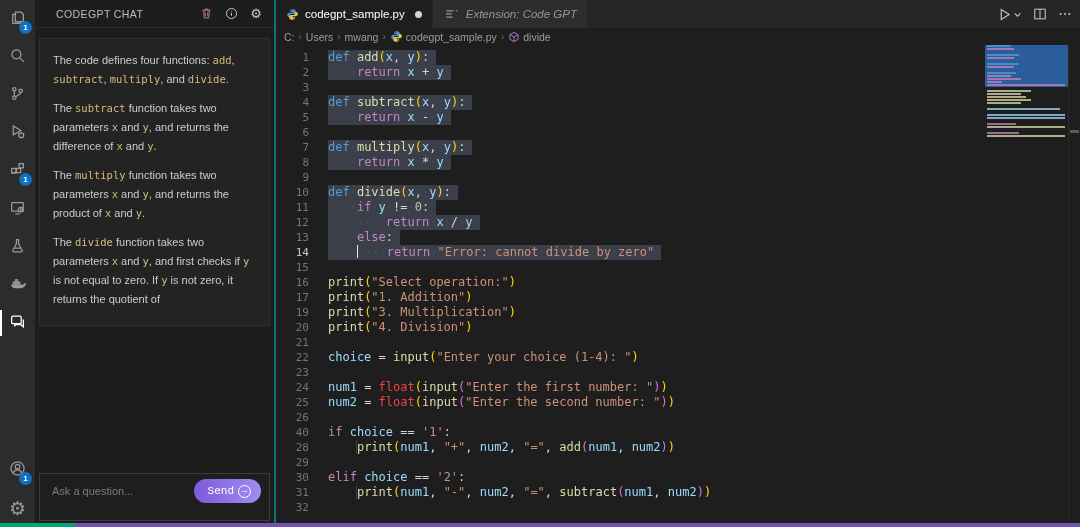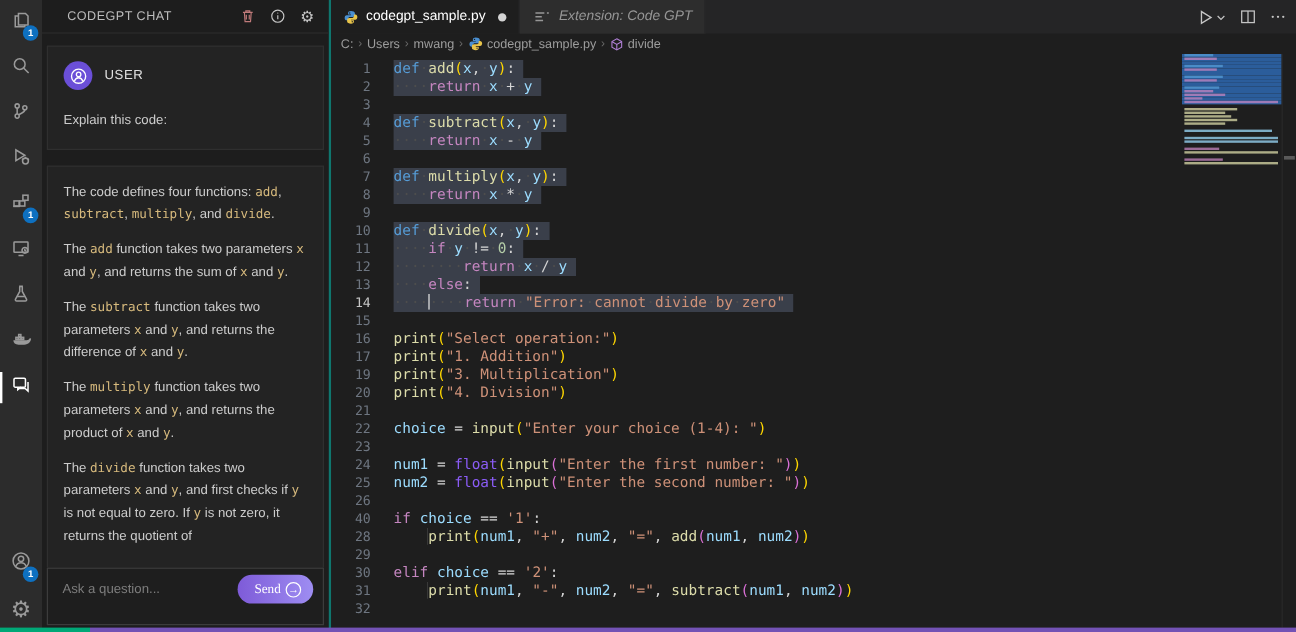--- a/index.html
+++ b/index.html
@@ -45,21 +45,21 @@
   .msg-para { margin-bottom:10px; }
   .msg-para:last-child { margin-bottom:2px; }
   .chat-code { font-family:"DejaVu Sans Mono", monospace; color:#d7ba7d; font-size:10.5px; }
 
   .ask-box { margin:0 4px 6px 4px; border:1px solid #3c3c3c; background:#1e1e1e;
     height:48px; display:flex; align-items:center; padding:0 8px 12px 12px; }
   .ask-placeholder { flex:1; font-size:11px; color:#7d7d7d; }
   .send-btn { height:24px; padding:0 10px 0 14px; border:none; border-radius:12px;
     background:linear-gradient(90deg,#7e5bd8,#9e8df2); color:#fff; font-size:11px;
     display:flex; align-items:center; gap:4px; cursor:pointer;
-    font-family:Liberation Serif, serif; }
+    font-family:Liberation Mono, monospace; }
   .send-circle { width:13px; height:13px; border:1px solid #fff; border-radius:50%;
     font-size:9px; line-height:11px; text-align:center; display:inline-block; }
 
   
   .editor-col { flex:1; display:flex; flex-direction:column; background:#1e1e1e; position:relative; }
   .tab-bar { height:28px; flex:0 0 28px; background:#252526; display:flex; align-items:stretch;
     position:relative; }
   .tab { display:flex; align-items:center; gap:6px; padding:0 10px; font-size:11.5px;
     color:#969696; background:#2d2d2d; border-right:1px solid #252526; cursor:pointer; }
   .tab.active { background:#1e1e1e; color:#ffffff; }
@@ -88,21 +88,21 @@
   .ws { color:#4d4d4d; }
   .cursor { display:inline-block; width:1px; height:13px; background:#e8e8e8;
     vertical-align:-2px; }
   .tok-d  { color:#569cd6; }
   .tok-k  { color:#c586c0; }
   .tok-f  { color:#dcdcaa; }
   .tok-v  { color:#9cdcfe; }
   .tok-s  { color:#ce9178; }
   .tok-n  { color:#b5cea8; }
   .tok-o  { color:#d4d4d4; }
-  .tok-t  { color:#8b5cf6; }
+  .tok-t  { color:#ef4444; }
   .tok-b1 { color:#ffd700; }
   .tok-b2 { color:#da70d6; }
   .tok-g  { box-shadow:inset -1px 0 0 #404040; }
 
   
   .minimap { position:absolute; top:45px; right:12px; width:83px; }
   .mm-line { height:2px; margin-bottom:1px; position:relative; }
   .mm-line.sel { background:#2b5d9b; margin-bottom:0; height:3px; }
   .mm-bar { height:2px; opacity:.75; position:absolute; top:0; left:2px; }
   .scrollbar-zone { position:absolute; top:45px; right:0; width:12px; bottom:4px;
@@ -219,38 +219,24 @@
               <circle cx="8" cy="8" r="6.2"></circle>
               <path d="M8 7v4"></path>
               <circle cx="8" cy="4.8" r="0.6" fill="#c5c5c5" stroke="none"></circle>
             </svg>
         </span>
         <span class="sb-ticon">⚙</span>
       </span>
     </div>
 
     <div class="sb-body">
-      <section class="msg-block">
-        <div class="msg-head">
-          <span class="avatar user">
-            <svg width="15" height="15" viewBox="0 0 16 16" fill="none" stroke="#ffffff" stroke-width="1.2">
-                <circle cx="8" cy="8" r="6.3"></circle>
-                <circle cx="8" cy="6.4" r="2"></circle>
-                <path d="M4.3 12.4c.7-2 2-3 3.7-3s3 1 3.7 3"></path>
-              </svg>
-          </span>
-          <span class="msg-role">USER</span>
-        </div>
-        <div class="msg-text">Explain this code:</div>
-      </section>
 
       <section class="msg-block">
         <div class="msg-text" id="bot-paragraphs">
             <div class="msg-para"><span>The code defines four functions: </span><span class="chat-code">add</span><span>, </span><span class="chat-code">subtract</span><span>, </span><span class="chat-code">multiply</span><span>, and </span><span class="chat-code">divide</span><span>.</span></div>
-            <div class="msg-para"><span>The </span><span class="chat-code">add</span><span> function takes two parameters </span><span class="chat-code">x</span><span> and </span><span class="chat-code">y</span><span>, and returns the sum of </span><span class="chat-code">x</span><span> and </span><span class="chat-code">y</span><span>.</span></div>
             <div class="msg-para"><span>The </span><span class="chat-code">subtract</span><span> function takes two parameters </span><span class="chat-code">x</span><span> and </span><span class="chat-code">y</span><span>, and returns the difference of </span><span class="chat-code">x</span><span> and </span><span class="chat-code">y</span><span>.</span></div>
             <div class="msg-para"><span>The </span><span class="chat-code">multiply</span><span> function takes two parameters </span><span class="chat-code">x</span><span> and </span><span class="chat-code">y</span><span>, and returns the product of </span><span class="chat-code">x</span><span> and </span><span class="chat-code">y</span><span>.</span></div>
             <div class="msg-para"><span>The </span><span class="chat-code">divide</span><span> function takes two parameters </span><span class="chat-code">x</span><span> and </span><span class="chat-code">y</span><span>, and first checks if </span><span class="chat-code">y</span><span> is not equal to zero. If </span><span class="chat-code">y</span><span> is not zero, it returns the quotient of </span></div>
           </div>
       </section>
     </div>
 
     <div class="ask-box">
       <span class="ask-placeholder">Ask a question...</span>
       <button class="send-btn">

